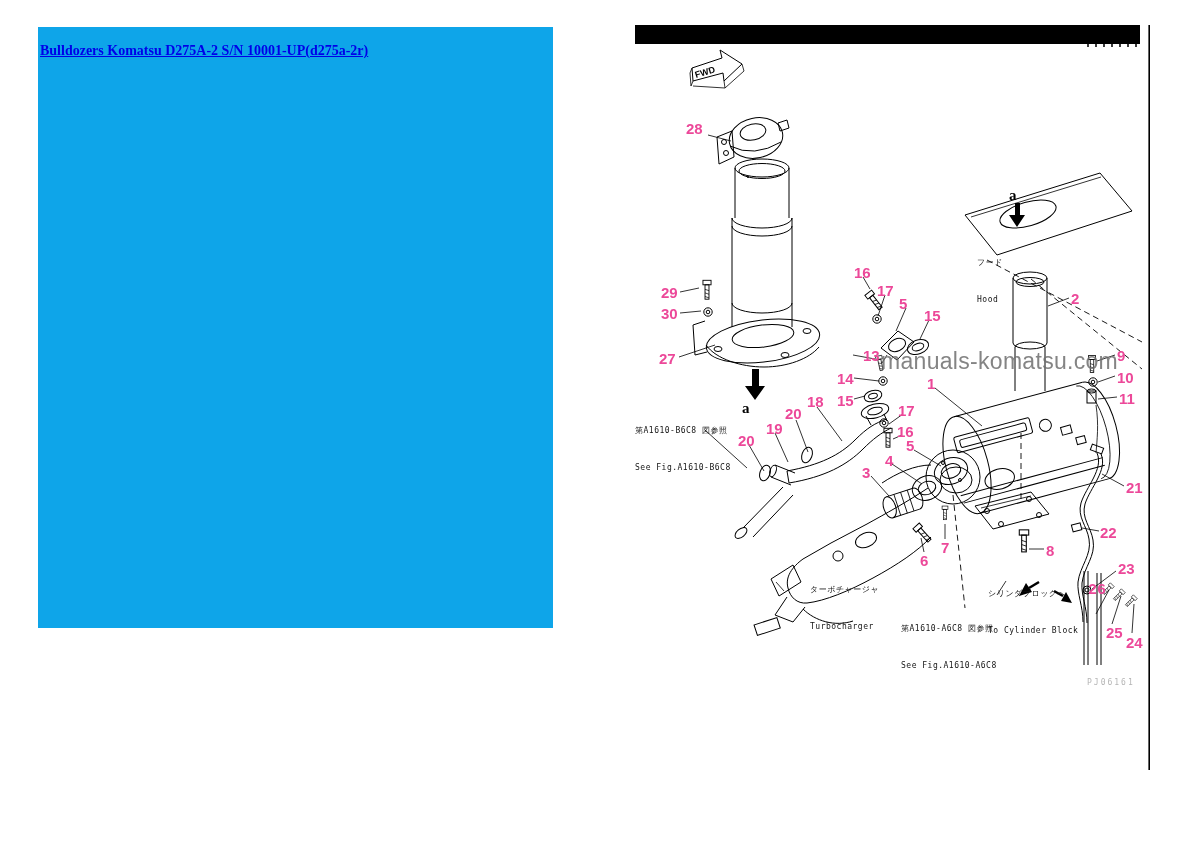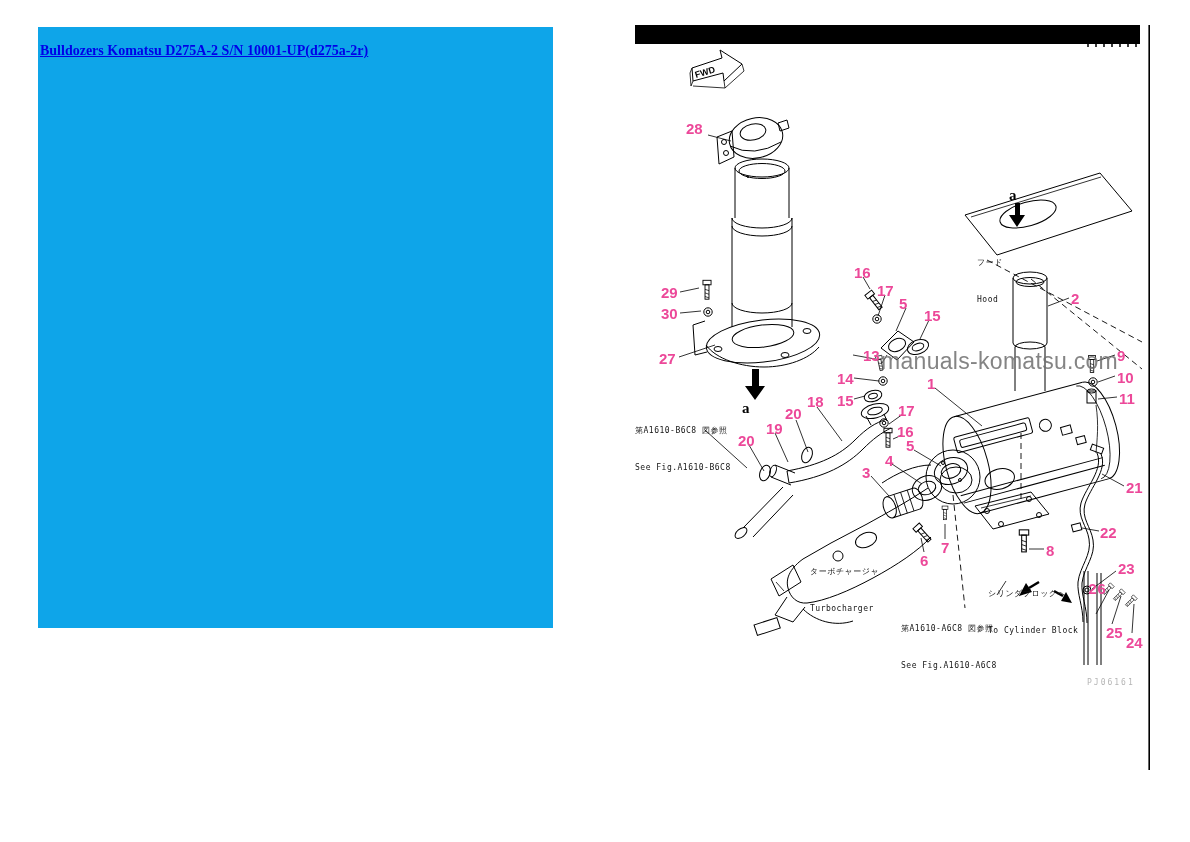--- a/index.html
+++ b/index.html
@@ -341,21 +341,21 @@
     <span class="ref-letter" style="left: 374px; top: 163px;">a</span>
         <span class="ref-letter" style="left: 107px; top: 376px;">a</span>
       </div>
 
     <div>
 
     <div class="note" style="left: 342px; top: 207px;">
           <div>フード</div>
           <div>Hood</div>
         </div>
-        <div class="note" style="left: 175px; top: 516px;">
+        <div class="note" style="left: 175px; top: 534px;">
           <div>ターボチャージャ</div>
           <div>Turbocharger</div>
         </div>
         <div class="note" style="left: 353px; top: 538px;">
           <div>シリンダブロックへ</div>
           <div>To Cylinder Block</div>
         </div>
         <div class="note" style="left: 0px; top: 375px;">
           <div>第A1610-B6C8 図参照</div>
           <div>See Fig.A1610-B6C8</div>

